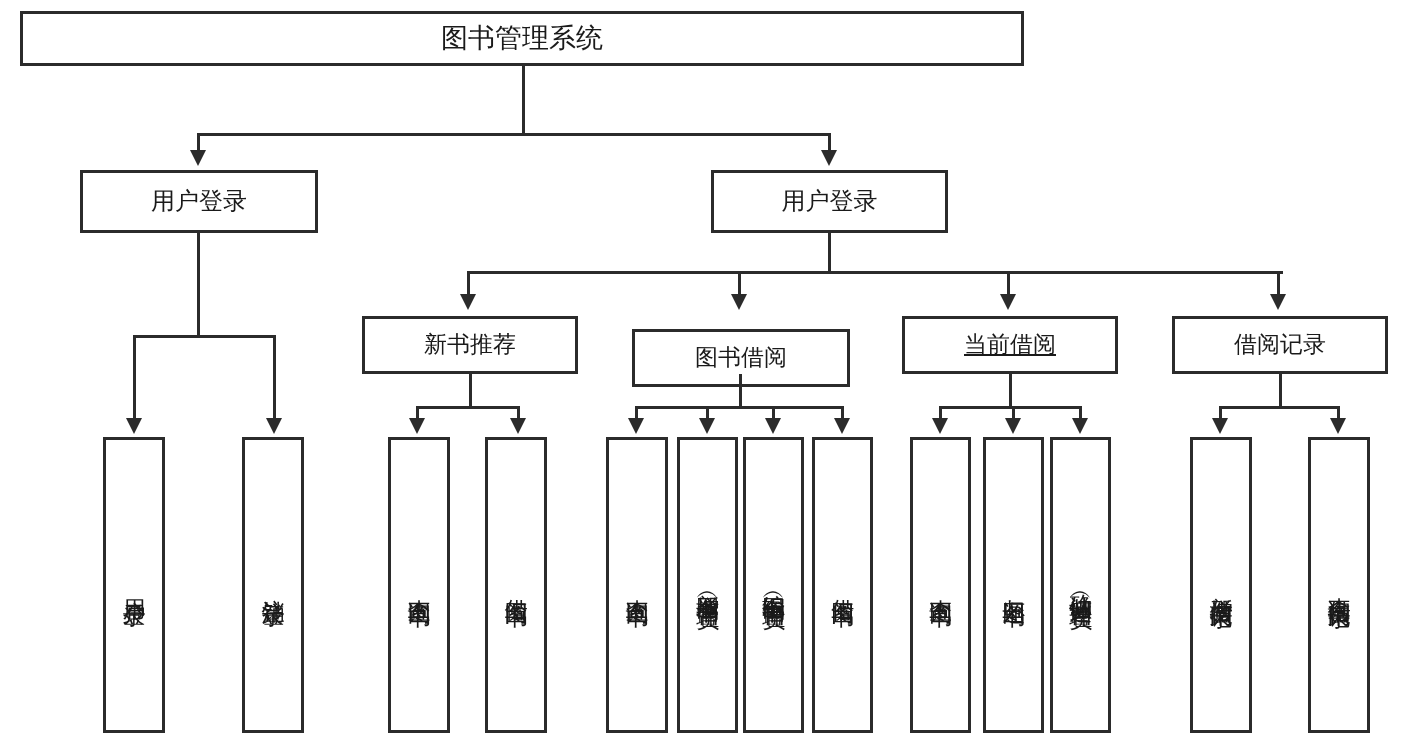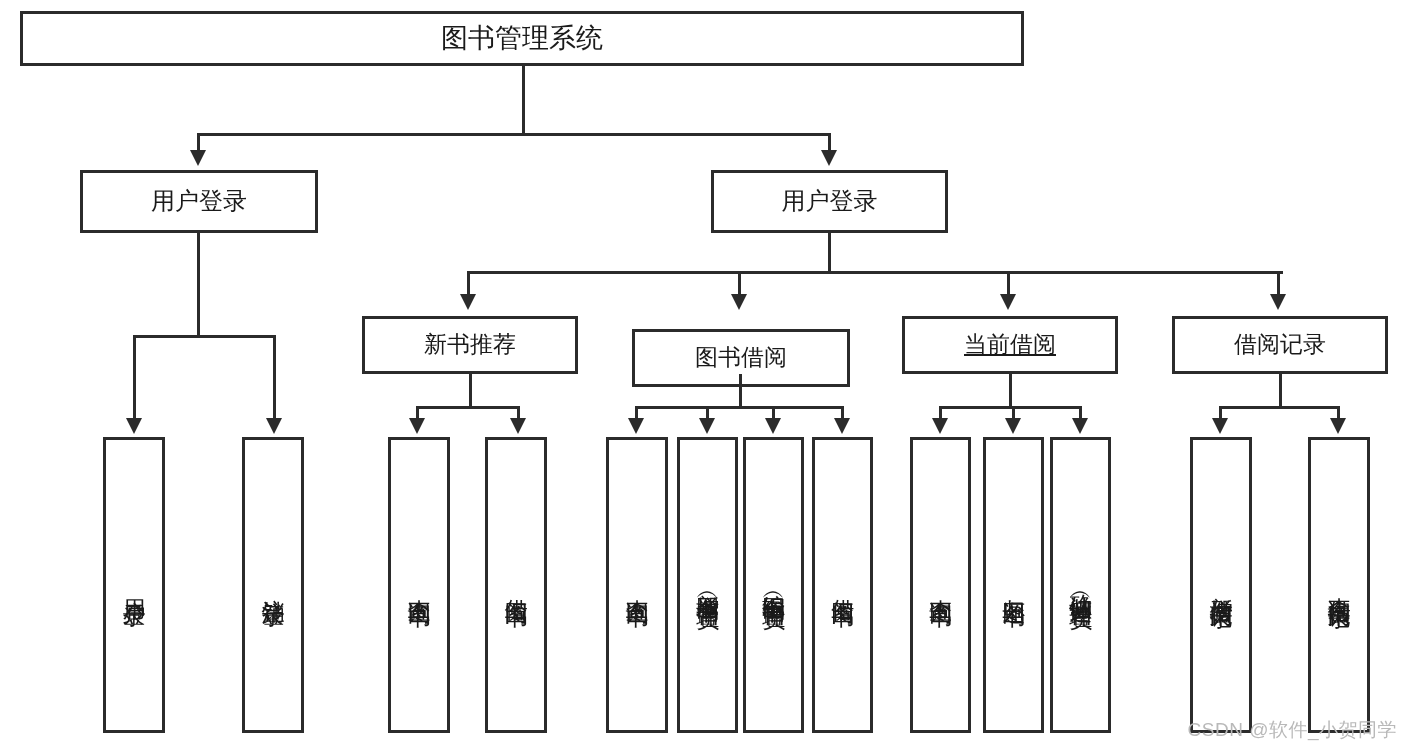--- a/index.html
+++ b/index.html
@@ -201,15 +201,14 @@
     <span class="vtxt">确认归还（管理员）</span>
   </div>
 
   <div class="node leaf" style="left:1190px; top:437px; width:62px; height:296px;">
     <span class="vtxt">新增借阅记录</span>
   </div>
   <div class="node leaf" style="left:1308px; top:437px; width:62px; height:296px;">
     <span class="vtxt">查询借阅记录</span>
   </div>
 
-  <div id="watermark">CSDN @软件_小贺同学</div>
 
 </div>
 
 </body></html>

